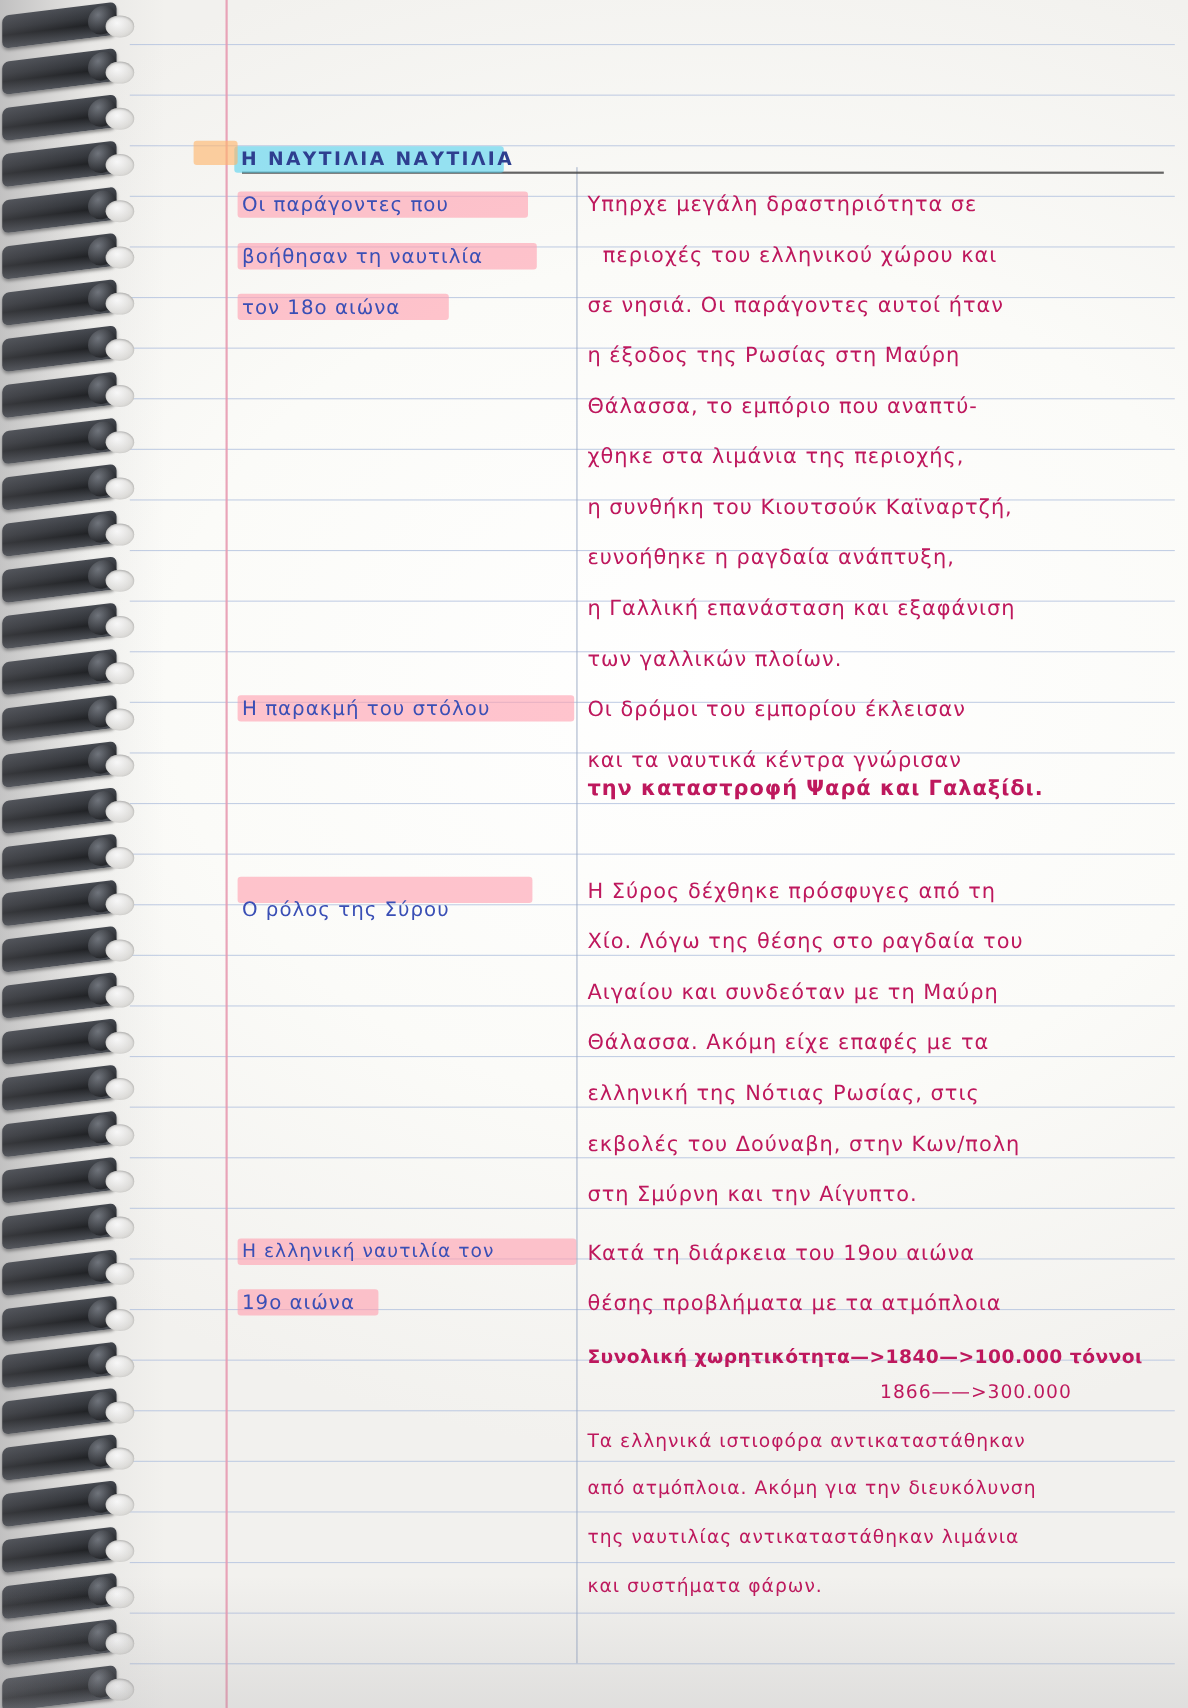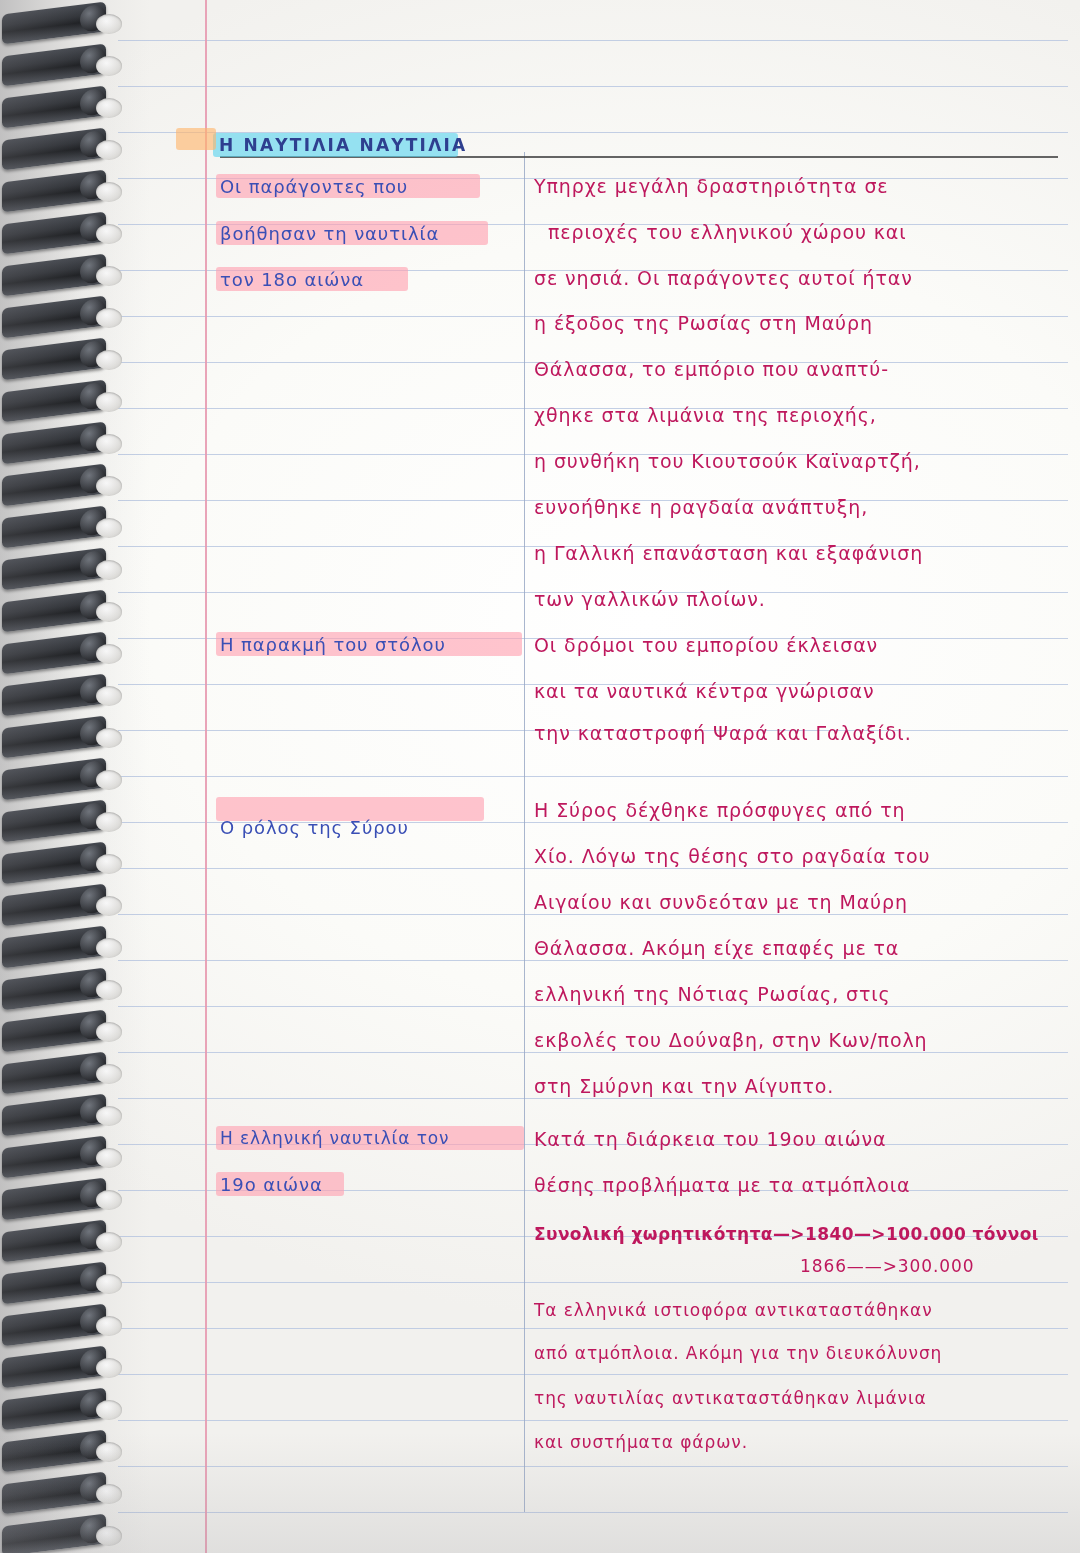--- a/index.html
+++ b/index.html
@@ -299,21 +299,21 @@
     <div class="hw red" style="left:534px; top:314px;">η έξοδος της Ρωσίας στη Μαύρη</div>
     <div class="hw red" style="left:534px; top:360px;">Θάλασσα, το εμπόριο που αναπτύ-</div>
     <div class="hw red" style="left:534px; top:406px;">χθηκε στα λιμάνια της περιοχής,</div>
     <div class="hw red" style="left:534px; top:452px;">η συνθήκη του Κιουτσούκ Καϊναρτζή,</div>
     <div class="hw red" style="left:534px; top:498px;">ευνοήθηκε η ραγδαία ανάπτυξη,</div>
     <div class="hw red" style="left:534px; top:544px;">η Γαλλική επανάσταση και εξαφάνιση</div>
     <div class="hw red" style="left:534px; top:590px;">των γαλλικών πλοίων.</div>
 
     <div class="hw red" style="left:534px; top:636px;text-align:center;">Οι δρόμοι του εμπορίου έκλεισαν</div>
     <div class="hw red" style="left:534px; top:682px;">και τα ναυτικά κέντρα γνώρισαν</div>
-    <div class="hw red" style="left:534px; top:724px;">την καταστροφή Ψαρά και Γαλαξίδι.</div>
+    <div class="hw red" style="left:534px; top:708px;font-weight:bold;">την καταστροφή Ψαρά και Γαλαξίδι.</div>
 
     <div class="hw red" style="left:534px; top:801px;">Η Σύρος δέχθηκε πρόσφυγες από τη</div>
     <div class="hw red" style="left:534px; top:847px;">Χίο. Λόγω της θέσης στο ραγδαία του</div>
     <div class="hw red" style="left:534px; top:893px;">Αιγαίου και συνδεόταν με τη Μαύρη</div>
     <div class="hw red" style="left:534px; top:939px;">Θάλασσα. Ακόμη είχε επαφές με τα</div>
     <div class="hw red" style="left:534px; top:985px;">ελληνική της Νότιας Ρωσίας, στις</div>
     <div class="hw red" style="left:534px; top:1031px;">εκβολές του Δούναβη, στην Κων/πολη</div>
     <div class="hw red" style="left:534px; top:1077px;">στη Σμύρνη και την Αίγυπτο.</div>
 
     <div class="hw red" style="left:534px; top:1130px;">Κατά τη διάρκεια του 19ου αιώνα</div>

